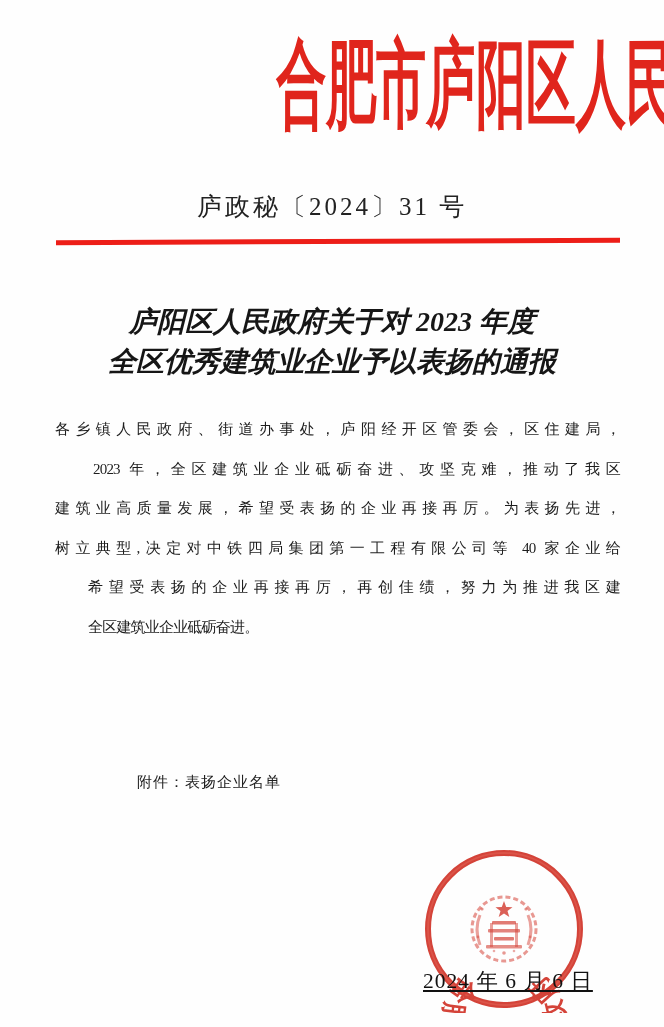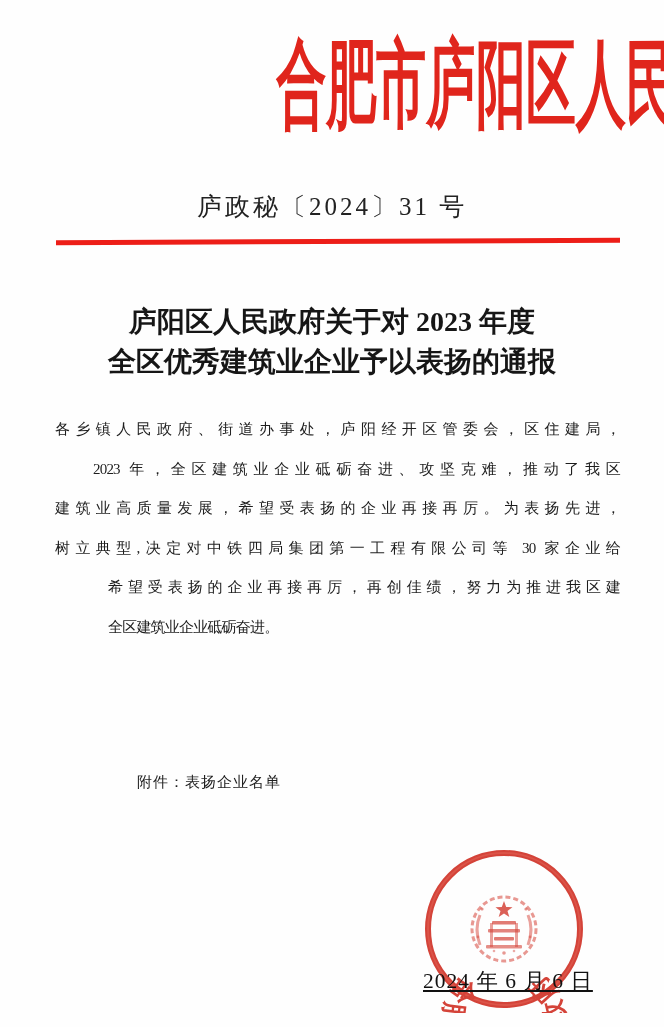--- a/index.html
+++ b/index.html
@@ -54,20 +54,21 @@
 
   
   .doc-title {
     position: absolute;
     top: 302px; left: 0; right: 0;
     text-align: center;
     font-size: 28px;
     font-weight: bold;
     line-height: 40px;
     color: #161616;
+    font-style: italic;
   }
 
   
   .body-text {
     position: absolute;
     top: 410px; left: 55px;
     width: 565px;
     font-size: 15px;
     letter-spacing: -0.8px;
     color: #1d1d1d;
@@ -76,21 +77,21 @@
     line-height: 39.5px;
     height: 39.5px;
     white-space: nowrap;
   }
   .line.just {
     white-space: normal;
     text-align: justify;
     text-align-last: justify;
   }
   .line.indent2 { padding-left: 38px; }
-  .line.shift   { margin-left: 53px; }
+  .line.shift   { margin-left: 33px; }
 
   
   .attachment {
     position: absolute;
     top: 767px; left: 137px;
     font-size: 15px;
     line-height: 30px;
     letter-spacing: 1px;
     color: #1d1d1d;
   }
@@ -133,21 +134,21 @@
 
   <div class="doc-title">
     <div>庐阳区人民政府关于对 2023 年度</div>
     <div>全区优秀建筑业企业予以表扬的通报</div>
   </div>
 
   <div class="body-text">
     <div class="line just">各乡镇人民政府、街道办事处，庐阳经开区管委会，区住建局，</div>
     <div class="line just indent2">2023 年，全区建筑业企业砥砺奋进、攻坚克难，推动了我区</div>
     <div class="line just">建筑业高质量发展，希望受表扬的企业再接再厉。为表扬先进，</div>
-    <div class="line just">树立典型,决定对中铁四局集团第一工程有限公司等 30 家企业给</div>
+    <div class="line just">树立典型,决定对中铁四局集团第一工程有限公司等 40 家企业给</div>
     <div class="line just shift">希望受表扬的企业再接再厉，再创佳绩，努力为推进我区建</div>
     <div class="line shift">全区建筑业企业砥砺奋进。</div>
   </div>
 
   <div class="attachment">附件：表扬企业名单</div>
 
   <svg class="seal" viewBox="0 0 168 168">
     <g opacity="0.88">
 
       <circle cx="84" cy="84" r="76" fill="none" stroke="#cf2a1e" stroke-width="6"></circle>

